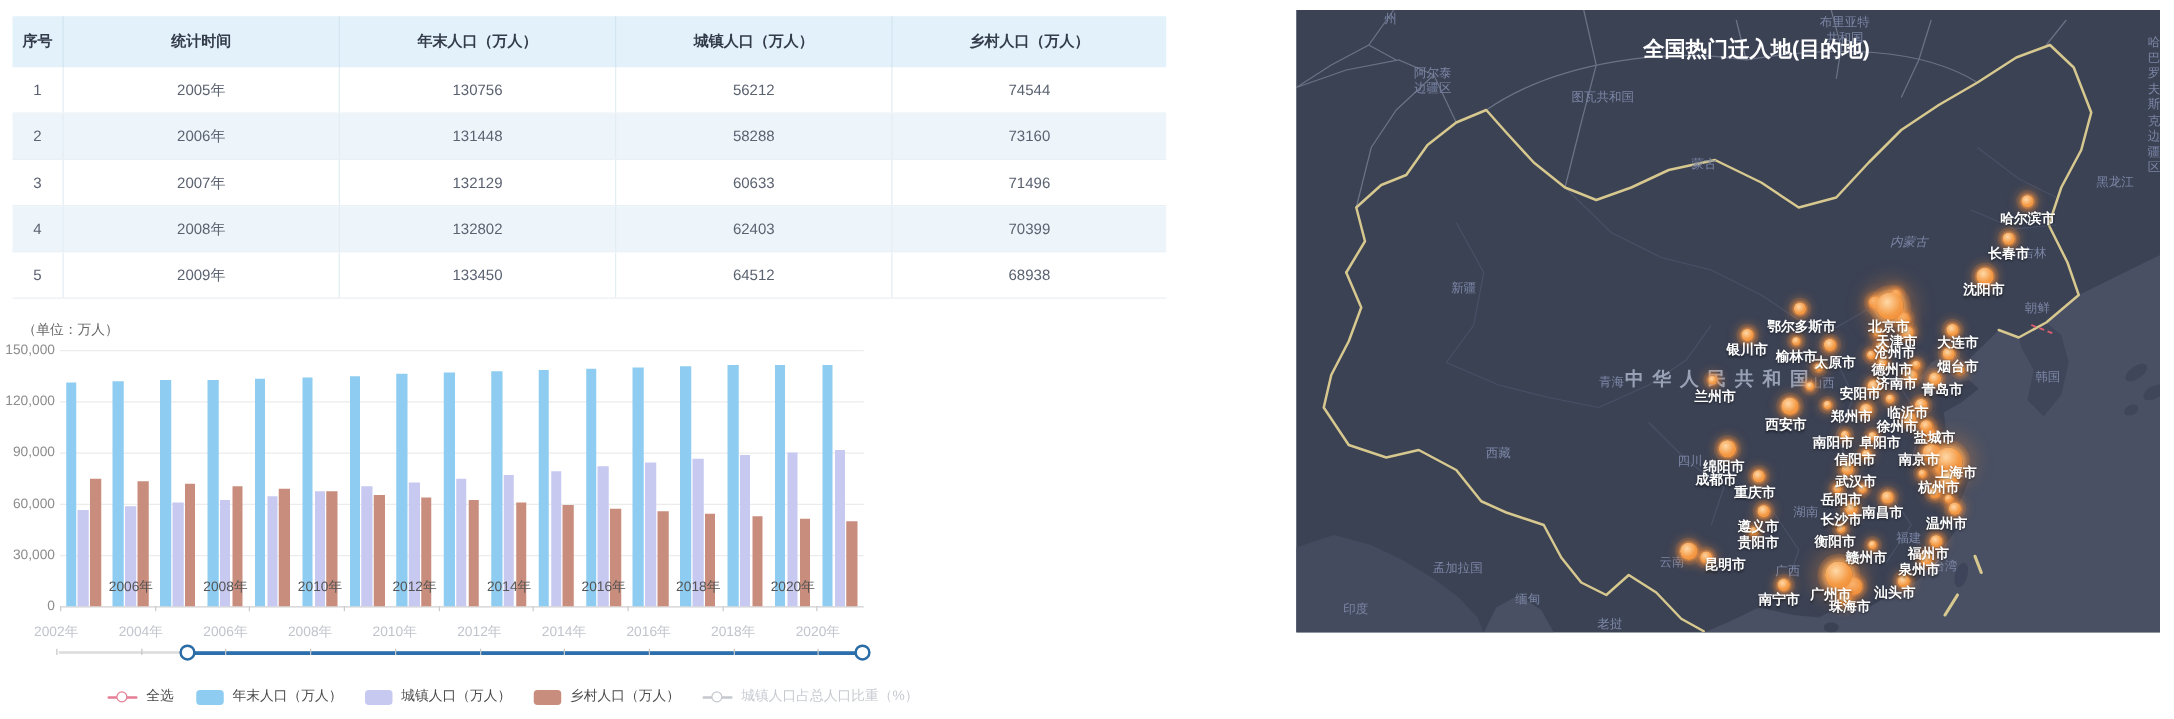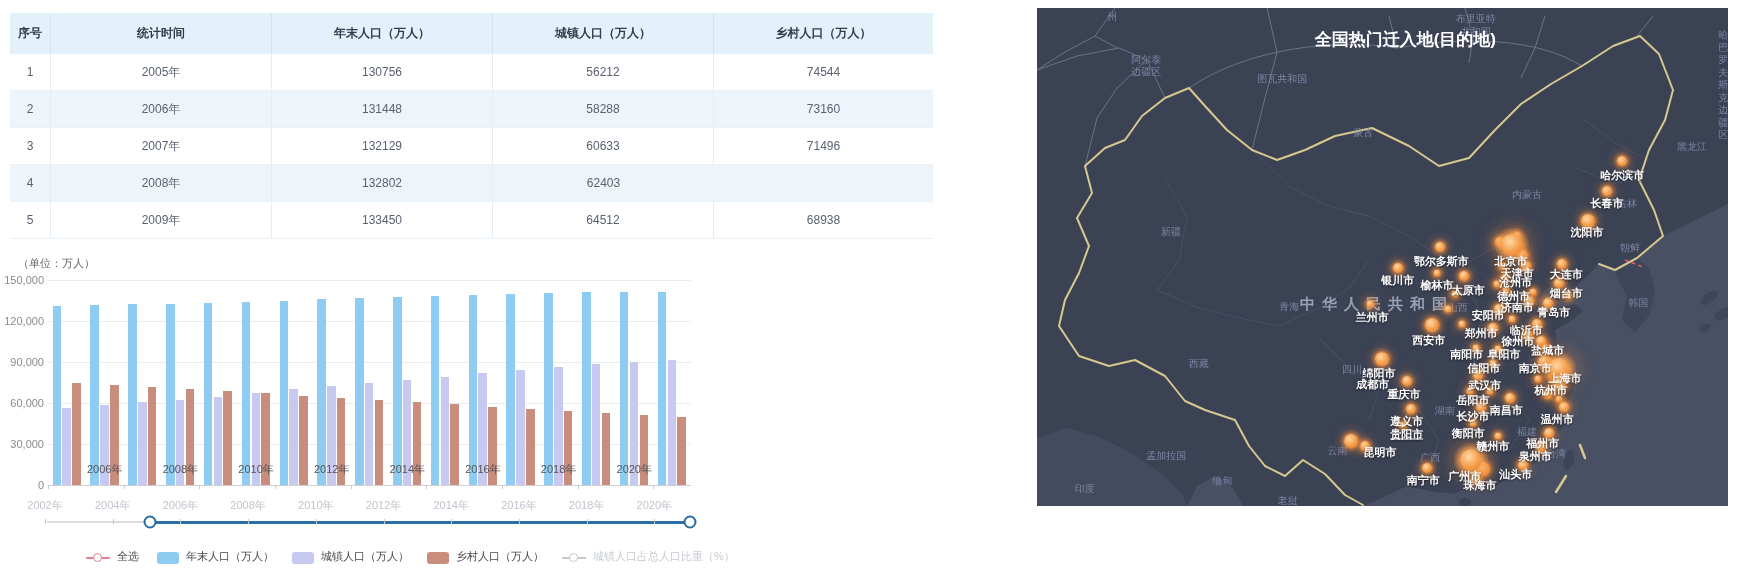--- a/index.html
+++ b/index.html
@@ -97,20 +97,21 @@
         <div class="tcell" style="width: 221px;">2007年</div>
         <div class="tcell" style="width: 221px;">132129</div>
         <div class="tcell" style="width: 221px;">60633</div>
         <div class="tcell" style="width: 219px;">71496</div>
       </div>
       <div class="trow tbody alt">
         <div class="tcell" style="width: 41px;">4</div>
         <div class="tcell" style="width: 221px;">2008年</div>
         <div class="tcell" style="width: 221px;">132802</div>
         <div class="tcell" style="width: 221px;">62403</div>
+        <div class="tcell" style="width: 219px;">70399</div>
       </div>
       <div class="trow tbody">
         <div class="tcell" style="width: 41px;">5</div>
         <div class="tcell" style="width: 221px;">2009年</div>
         <div class="tcell" style="width: 221px;">133450</div>
         <div class="tcell" style="width: 221px;">64512</div>
         <div class="tcell" style="width: 219px;">68938</div>
       </div>
     </div>
 
@@ -306,21 +307,21 @@
         <path d="M40,210 L52,238 L42,265 L28,292 L22,318 L42,348 L72,358 L98,352 L128,368 L148,393 L168,402 L198,412 L212,438 L228,458 L248,468 L266,452 L288,466 L308,487 L326,497"></path>
         <path d="M543,437 L548,450" stroke-width="2.5"></path>
         <path d="M529,468 L519,484" stroke-width="2.5"></path>
       </g>
 
       <path d="M588,252 L606,259" stroke="#E25C6E" stroke-width="1.5" stroke-dasharray="4 3" fill="none"></path>
     </svg>
     <div id="mapTitle">全国热门迁入地(目的地)</div>
     <div id="mapLayers">
         <div class="rlab" style="left: 47.2%; top: 25.1%;">蒙古</div>
-        <div class="rlab" style="left: 70.9%; top: 37.6%;">内蒙古</div>
+        <div class="rlab" style="left: 70.9%; top: 37.6%; font-style: italic;">内蒙古</div>
         <div class="rlab" style="left: 94.8%; top: 27.9%;">黑龙江</div>
         <div class="rlab" style="left: 85.4%; top: 39.4%;">吉林</div>
         <div class="rlab" style="left: 85.8%; top: 48.2%;">朝鲜</div>
         <div class="rlab" style="left: 87%; top: 59.2%;">韩国</div>
         <div class="rlab" style="left: 19.4%; top: 45%;">新疆</div>
         <div class="rlab" style="left: 36.5%; top: 60%;">青海</div>
         <div class="rlab" style="left: 23.4%; top: 71.5%;">西藏</div>
         <div class="rlab" style="left: 60.9%; top: 60.2%;">山西</div>
         <div class="rlab" style="left: 45.6%; top: 72.7%;">四川</div>
         <div class="rlab" style="left: 43.5%; top: 89%;">云南</div>
@@ -441,21 +442,21 @@
         <div class="clab" style="left: 61.9%; top: 94%;">广州市</div>
         <div class="clab" style="left: 64.1%; top: 95.8%;">珠海市</div>
         <div class="dot l" style="left: 49.9%; top: 70.4%;"></div>
         <div class="clab" style="left: 49.5%; top: 73.3%;">绵阳市</div>
         <div class="clab" style="left: 48.6%; top: 75.5%;">成都市</div>
         <div class="dot m" style="left: 53.6%; top: 74.9%;"></div>
         <div class="clab" style="left: 53.1%; top: 77.5%;">重庆市</div>
         <div class="dot m" style="left: 54.1%; top: 80.5%;"></div>
         <div class="clab" style="left: 53.5%; top: 82.9%;">遵义市</div>
         <div class="dot s" style="left: 52.9%; top: 83.8%;"></div>
-        <div class="clab" style="left: 53.5%; top: 85.5%; text-decoration: underline;">贵阳市</div>
+        <div class="clab" style="left: 53.5%; top: 85.5%;">贵阳市</div>
         <div class="dot l" style="left: 45.4%; top: 86.9%;"></div>
         <div class="clab" style="left: 46.9%; top: 89.2%; padding-left: 38px;">昆明市</div>
         <div class="dot m" style="left: 56.5%; top: 92.4%;"></div>
         <div class="clab" style="left: 55.9%; top: 94.8%;">南宁市</div>
       </div>
   </div>
 
 </div>
 
 </body></html>

